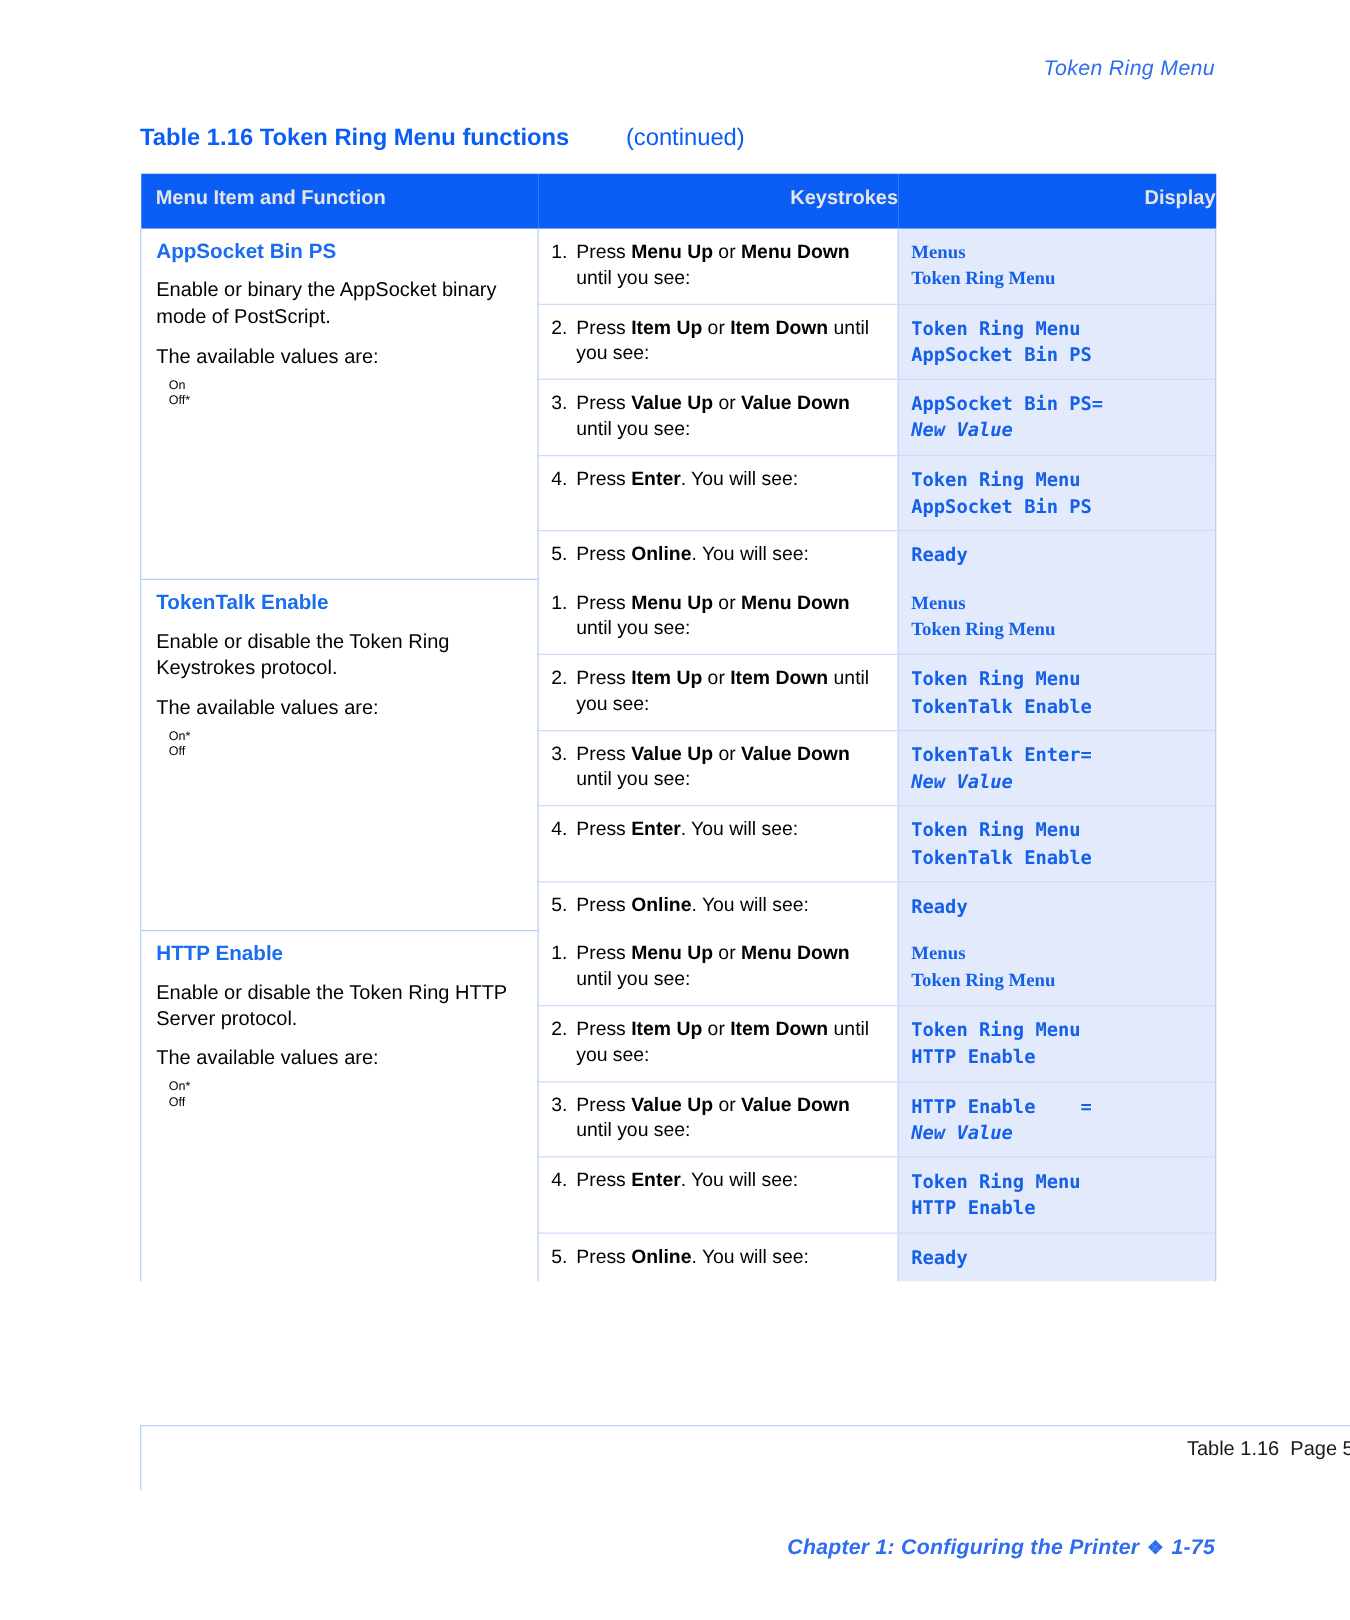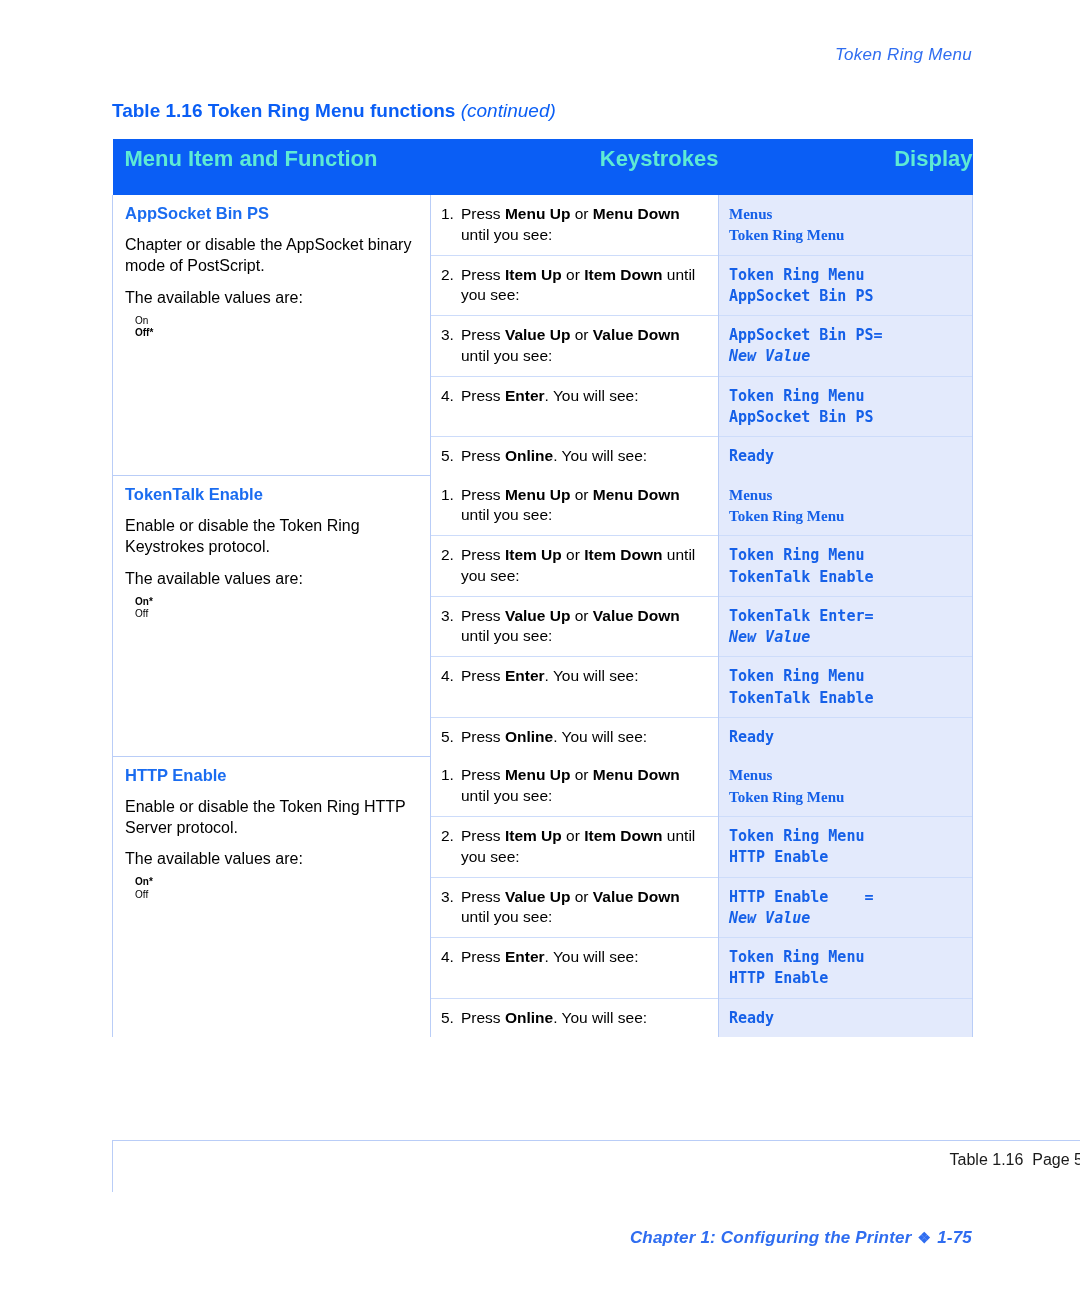--- a/index.html
+++ b/index.html
@@ -32,21 +32,21 @@
     position: absolute;
     top: 100px;
     left: 112px;
     font-size: 19px;
     font-weight: bold;
     color: #0a5ef5;
     white-space: nowrap;
   }
   .table-caption .cap-cont {
     font-weight: normal;
-    font-style: italic;
+    margin-left: 40px;
   }
 
   
   .table-wrap {
     position: absolute;
     left: 112px;
     top: 139px;
     width: 860px;
   }
   table.menu-table {
@@ -54,25 +54,25 @@
     width: 860px;
     table-layout: fixed;
   }
   table.menu-table col.c1 { width: 318px; }
   table.menu-table col.c2 { width: 288px; }
   table.menu-table col.c3 { width: 254px; }
 
   
   thead th {
     background: #0a5ef5;
-    color: #5eead4;
-    font-size: 22px;
+    color: #e5e5e5;
+    font-size: 16px;
     font-weight: bold;
     height: 40px;
-    padding: 0 0 16px 0;
+    padding: 0 0 4px 0;
     border: none;
   }
   thead th.h-left { text-align: left; padding-left: 12px; }
   thead th.h-ctr  { text-align: right; }
 
   
   td {
     vertical-align: top;
     border-left: 1.5px solid #b9cdf7;
     border-right: 1.5px solid #b9cdf7;
@@ -127,21 +127,21 @@
   }
   .mi-values-lead {
     font-size: 16px;
     margin: 0 0 8px 0;
   }
   .mi-values {
     font-size: 10px;
     line-height: 1.22;
     margin: 0 0 0 10px;
   }
-  .mi-values .bold { font-weight: bold; }
+  .mi-values .bold { font-weight: normal; }
 
   
   .step {
     display: flex;
     align-items: flex-start;
   }
   .step-num {
     width: 20px;
     flex: 0 0 20px;
     font-size: 15.5px;
@@ -215,21 +215,21 @@
       <tr>
         <th class="h-left">Menu Item and Function</th>
         <th class="h-ctr">Keystrokes</th>
         <th class="h-ctr">Display</th>
       </tr>
     </thead>
     <tbody id="table-body">
         <tr>
           <td class="col-menu" rowspan="5">
             <div class="mi-title">AppSocket Bin PS</div>
-            <div class="mi-desc">Chapter or disable the AppSocket binary mode of PostScript.</div>
+            <div class="mi-desc">Enable or binary the AppSocket binary mode of PostScript.</div>
             <div class="mi-values-lead">The available values are:</div>
             <div class="mi-values">
               <div>On</div>
               <div class="bold">Off*</div>
             </div>
           </td>
           <td class="col-keys first-step">
             <div class="step">
               <span class="step-num">1.</span>
               <span class="step-text"><span>Press </span><b>Menu Up</b><span> or </span><b>Menu Down</b><span> until you see:</span></span>

